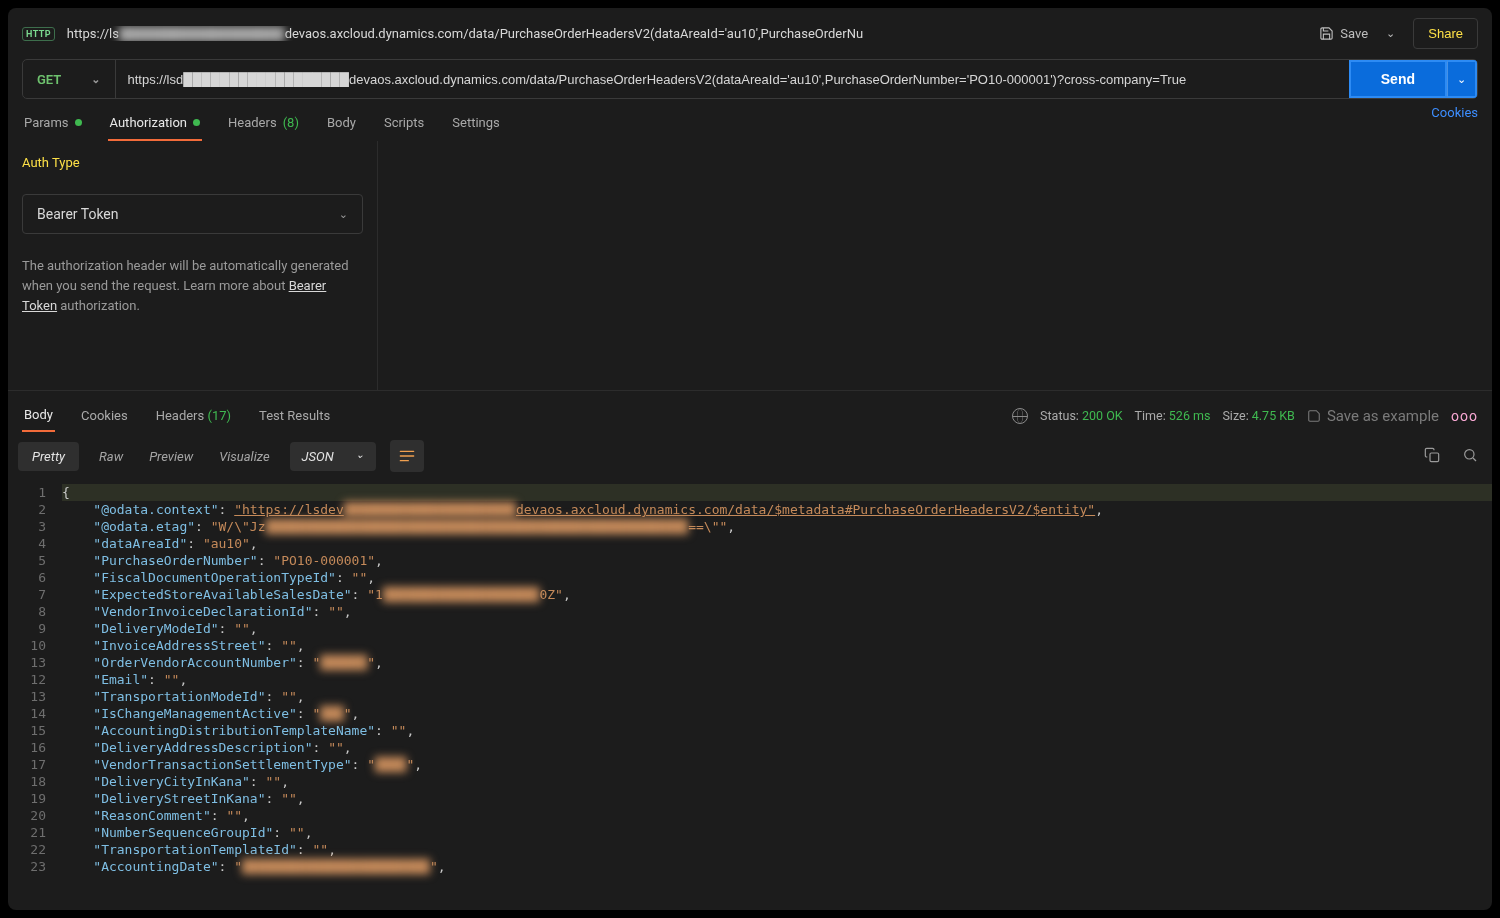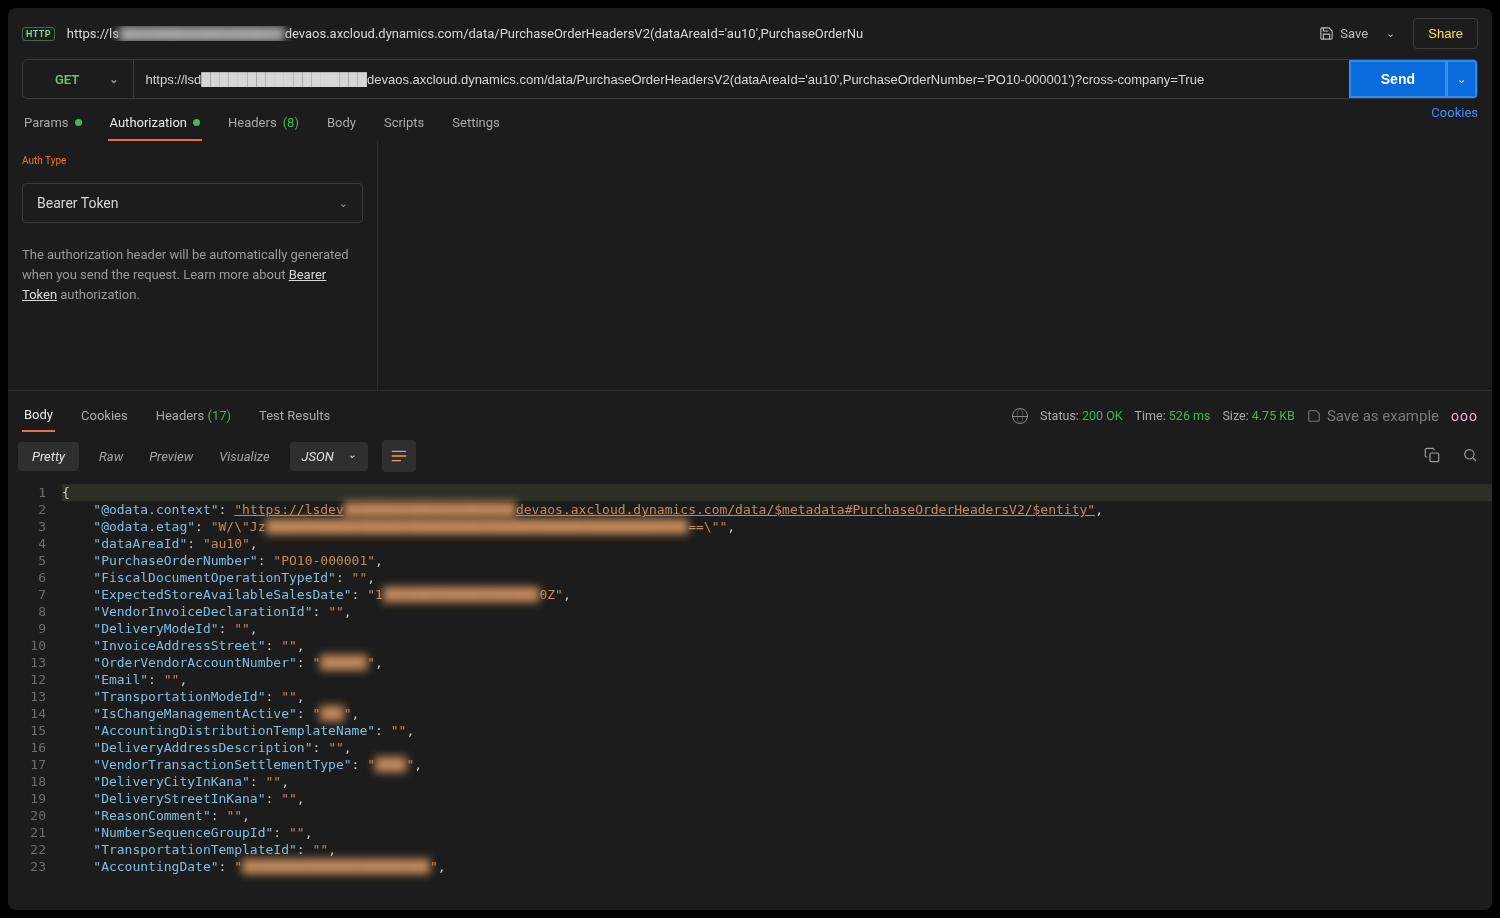--- a/index.html
+++ b/index.html
@@ -22,40 +22,40 @@
     .topbar { display:flex; align-items:center; padding:10px 14px; gap:12px; }
     .http-badge { font-size:9px; font-weight:700; color:#7bd88f; border:1px solid #3d6e4c; border-radius:3px; padding:1px 3px; letter-spacing:.4px;}
     .title { flex:1; color:#d8d8d8; font-size:13px; white-space:nowrap; overflow:hidden; text-overflow:ellipsis;}
     .title .blur { filter:blur(4px); color:#aaa;}
     .save-group { display:flex; align-items:center; gap:6px; color:#bdbdbd; font-size:13px; cursor:pointer;}
     .save-group svg { stroke:#bdbdbd; }
     .chev { color:#bdbdbd; font-size:11px; padding:0 6px;}
     .share-btn { border:1px solid #3a3a3a; background:transparent; color:#fde047; border-radius:4px; padding:7px 14px; font-size:13px; cursor:pointer;}
 
     
-    .url-row { margin:0 14px 6px; border:1px solid #3a3a3a; border-radius:5px; display:flex; height:40px; overflow:hidden;padding-left:18px;}
+    .url-row { margin:0 14px 6px; border:1px solid #3a3a3a; border-radius:5px; display:flex; height:40px; overflow:hidden;}
     .method { display:flex; align-items:center; gap:30px; padding:0 14px; border-right:1px solid #3a3a3a; color:#6ec26e; font-weight:600; font-size:13px; cursor:pointer;}
     .method .chev-down{ color:#9a9a9a; font-size:11px;}
     .url-input { flex:1; background:transparent; border:none; outline:none; color:#d6d6d6; font-size:13px; padding:0 12px;}
     .send-btn  { background:#0a6cdc; color:#fff; border:none; font-weight:600; font-size:14px; padding:0 30px; border:2px solid #2d8bf4; cursor:pointer;}
     .send-drop { background:#0a6cdc; border:2px solid #2d8bf4; border-left:1px solid rgba(255,255,255,.25); color:#fff; width:30px; display:flex; align-items:center; justify-content:center; cursor:pointer; font-size:11px;}
 
     
     .req-tabs { display:flex; align-items:flex-start; padding:0 14px; gap:24px; font-size:13px; color:#a9a9a9;}
     .req-tabs .tab { padding:10px 2px 9px; cursor:pointer; display:flex; align-items:center; gap:6px;}
     .req-tabs .tab.active { color:#e8e8e8; border-bottom:2px solid #f26b3a;}
     .dot { width:7px; height:7px; border-radius:50%; background:#3fb950; display:inline-block;}
     .count { color:#3fb950;}
     .req-tabs .spacer{flex:1;}
     .cookies-link{ color:#3d8eff; font-size:13px; cursor:pointer;}
 
     
     .auth-panel { display:flex; min-height:250px; border-bottom:1px solid #2c2c2c;}
     .auth-left { width:370px; border-right:1px solid #2c2c2c; padding:14px 14px 20px;}
-    .auth-left .lbl { color:#f97316; font-size:10px; margin-bottom:17px;}
+    .auth-left .lbl { color:#fde047; font-size:13px; margin-bottom:24px;}
     .auth-select { border:1px solid #3a3a3a; border-radius:4px; height:40px; display:flex; align-items:center; justify-content:space-between; padding:0 14px; color:#d8d8d8; font-size:14px; cursor:pointer;}
     .help { color:#9a9a9a; font-size:13px; line-height:1.55; margin-top:22px;}
     .help a { color:#d8d8d8; text-decoration:underline; cursor:pointer;}
     .auth-right { flex:1; padding:14px 18px;}
     .token-row{ display:flex; align-items:center; gap:170px;}
     .token-lbl{ color:#c9c9c9; font-size:13px;}
     .token-field{ width:270px; height:34px; border:1px solid #3a3a3a; border-radius:4px; display:flex; align-items:center; padding:0 10px;}
     .token-blur{ width:100%; height:14px; background:linear-gradient(#888,#888); border-radius:3px; filter:blur(4px); opacity:.9;}
 
     
@@ -68,21 +68,21 @@
     .save-example{ display:flex; align-items:center; gap:6px; color:#7a7a7a; font-size:15px;}
     .dots-ico{ color:#f9a8d4; font-size:14px; letter-spacing:1px;}
     .globe{ width:16px; height:16px; border:1.4px solid #8a8a8a; border-radius:50%; position:relative;}
     .globe:before{content:"";position:absolute;inset:0;border-left:1.2px solid #8a8a8a;border-right:1.2px solid #8a8a8a;border-radius:50%;transform:scaleX(.45);}
     .globe:after{content:"";position:absolute;top:50%;left:0;right:0;border-top:1.2px solid #8a8a8a;}
 
     
     .view-bar{ display:flex; align-items:center; padding:8px 10px; gap:14px; font-size:13px; color:#a5a5a5;font-style:italic;}
     .view-bar .vbtn{ background:#2f2f2f; border-radius:4px; padding:7px 14px; color:#e2e2e2; cursor:pointer;}
     .view-bar .vtxt{ padding:7px 6px; cursor:pointer;}
-    .json-select{ background:#2f2f2f; border-radius:4px; padding:7px 12px; color:#e2e2e2; display:flex; align-items:flex-start; gap:14px; cursor:pointer;}
+    .json-select{ background:#2f2f2f; border-radius:4px; padding:7px 12px; color:#e2e2e2; display:flex; align-items:flex-start; gap:22px; cursor:pointer;}
     .wrap-ico{ background:#2f2f2f; border-radius:4px; width:34px; height:32px; display:flex; align-items:center; justify-content:center; color:#f0a050; cursor:pointer;}
     .view-bar .vspacer{flex:1;}
     .ico-btn{ color:#9a9a9a; cursor:pointer; padding:4px;}
 
     
     .code-area{ flex:1; overflow:hidden; display:flex; font-family:"SF Mono",Consolas,Menlo,monospace; font-size:13px; line-height:17px;}
     .gutter{ width:48px; text-align:right; color:#6e6e6e; padding:4px 10px 0 0; user-select:none;}
     .gutter div{ height:17px;}
     .code-lines{ flex:1; padding:4px 0 0 6px; white-space:pre; color:#c9c9c9;}
     .code-lines .ln{ height:17px; display:flex; align-items:center;}

